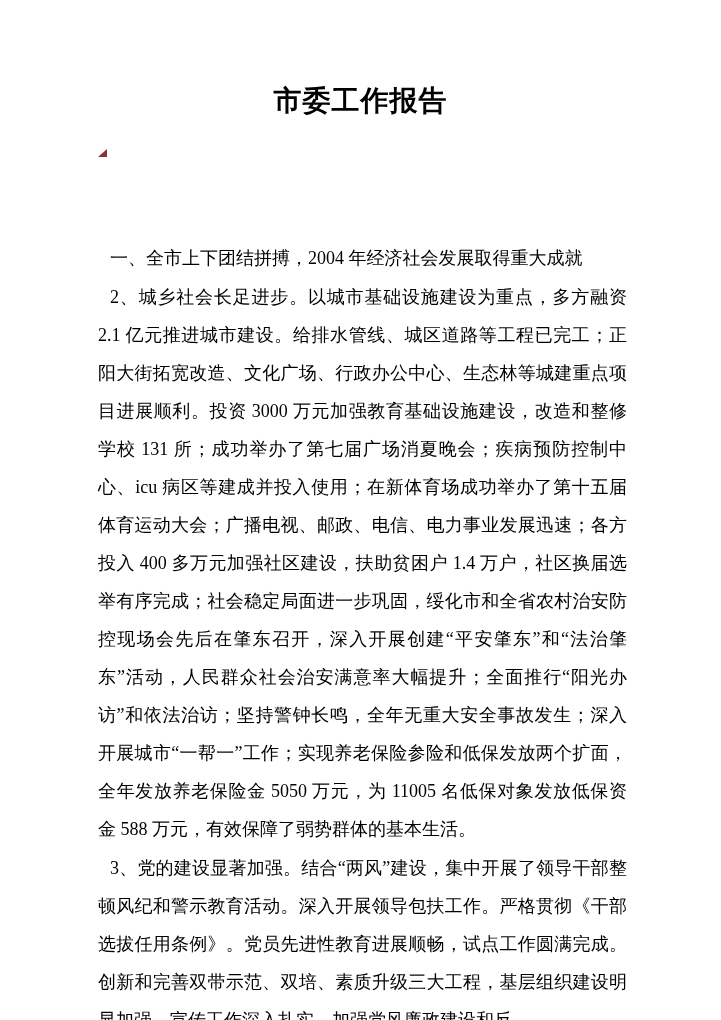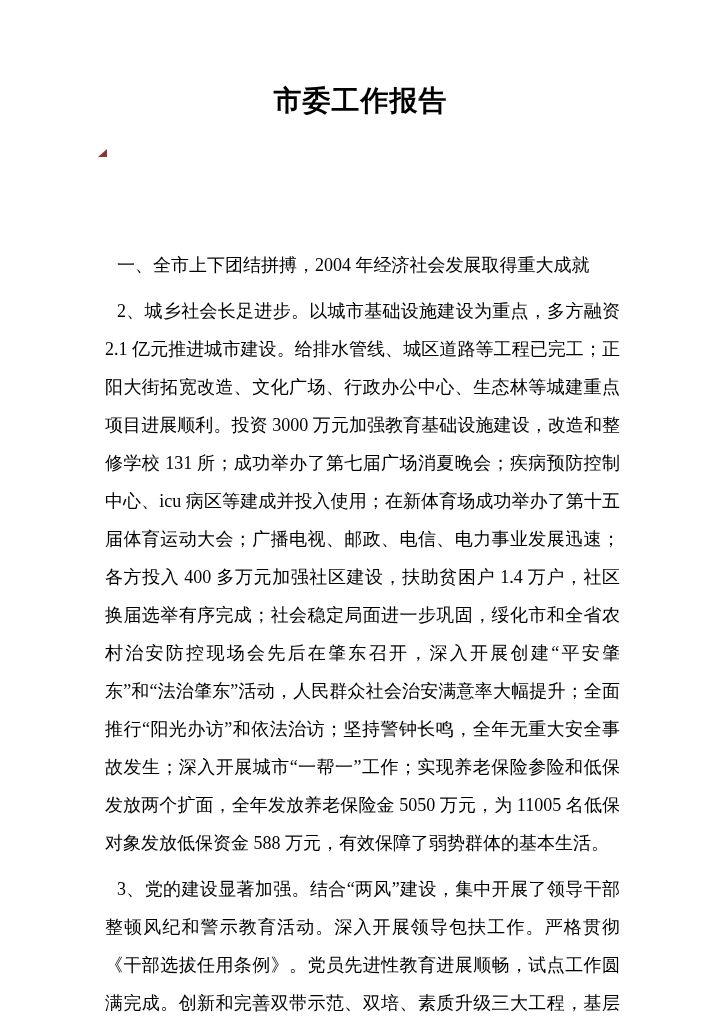--- a/index.html
+++ b/index.html
@@ -43,21 +43,21 @@
     left: 97px;
     top: 238px;
     width: 531px;
     font-size: 18px;
     line-height: 38px;
     text-align: justify;
     text-justify: inter-ideograph;
     color: #000000;
   }
   .doc-body p {
-    margin: 8px;
+    margin: 1px;
     padding: 0;
     text-indent: 12px;
   }
 </style>
 </head>
 <body>
 
 <div class="page">
 
   <div class="doc-title">市委工作报告</div>

